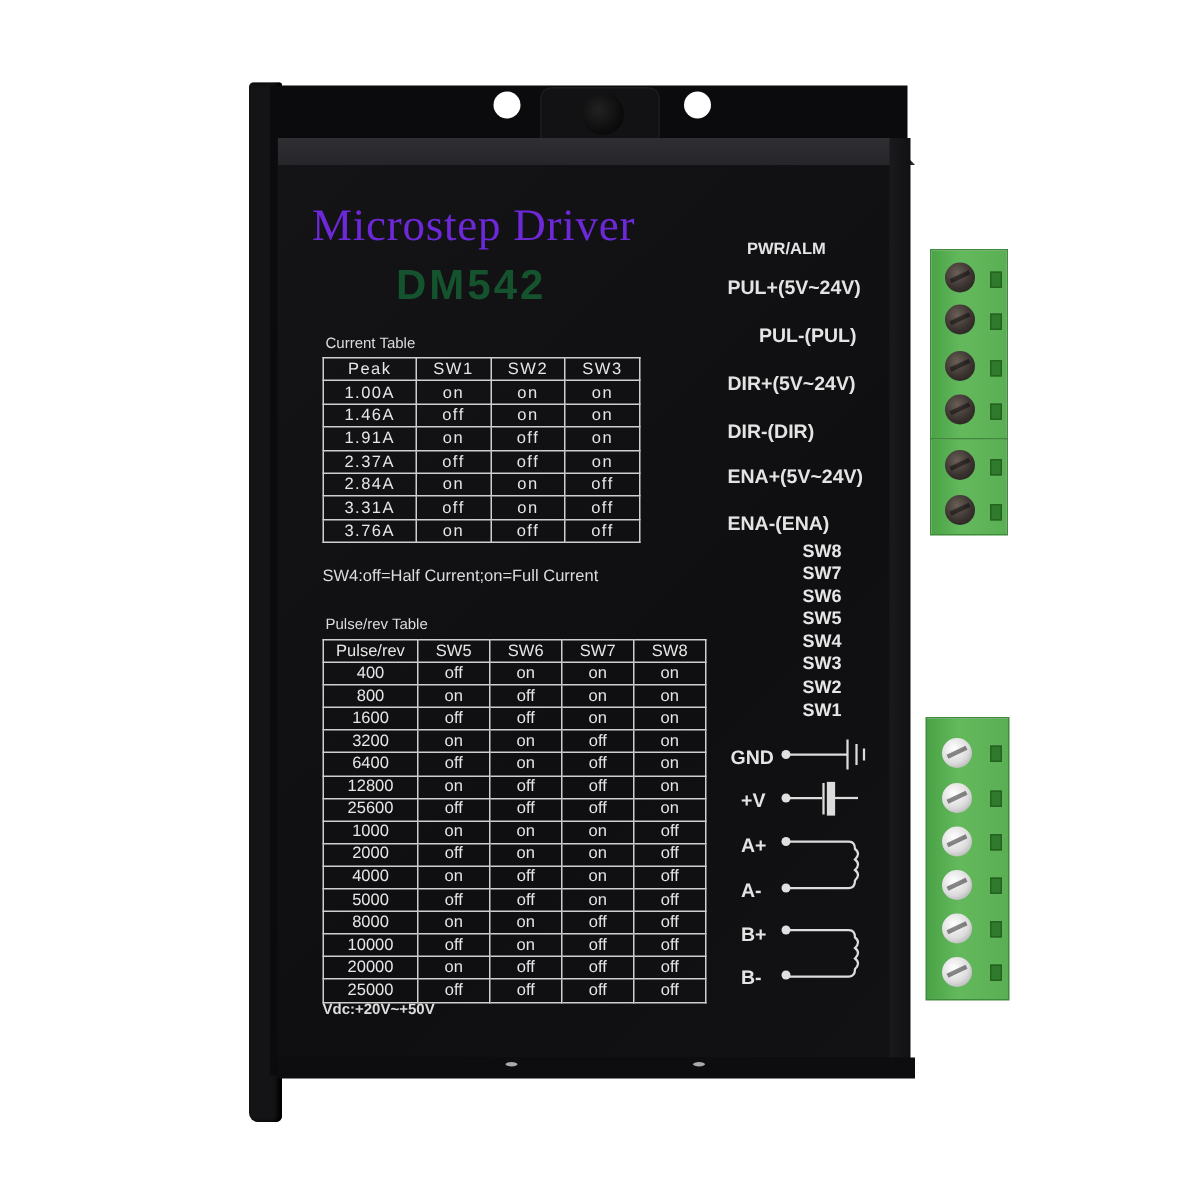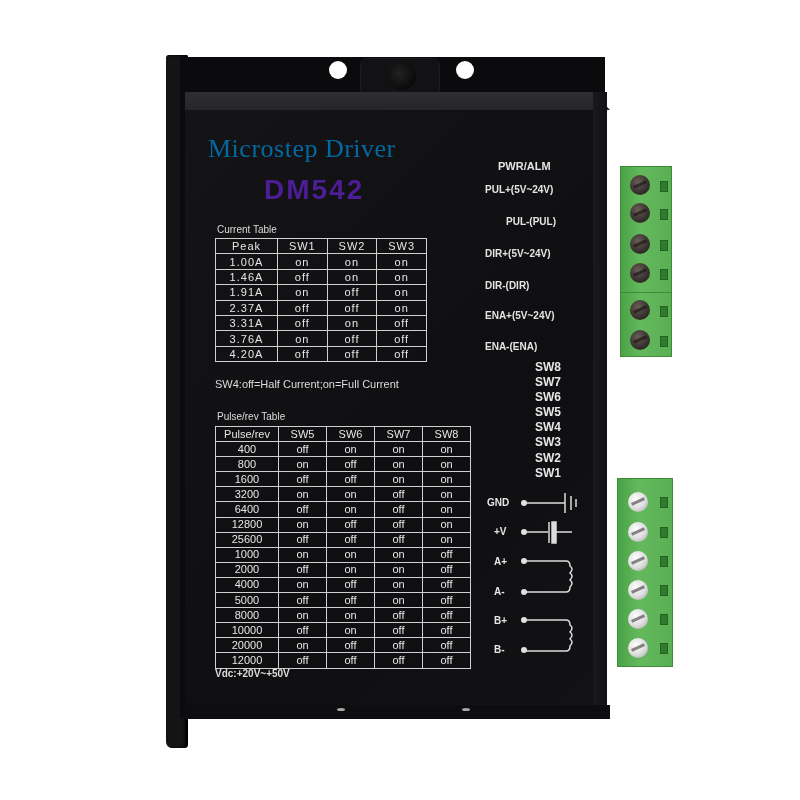--- a/index.html
+++ b/index.html
@@ -7,30 +7,30 @@
   .flange{position:absolute;left:166px;top:55px;width:22px;height:693px;background:#141416;border-radius:3px 2px 4px 6px;box-shadow:inset -3px 0 3px #000;}
   .backplate{position:absolute;left:180px;top:57px;width:425px;height:660px;background:#0b0b0d;}
   .hole{position:absolute;width:18px;height:18px;border-radius:50%;background:#fff;}
   .screwpad{position:absolute;left:360px;top:58px;width:78px;height:38px;background:#121214;border-radius:8px;border:1px solid #1c1c1f;}
   .screwhead{position:absolute;left:388px;top:62px;width:28px;height:28px;border-radius:50%;background:radial-gradient(circle at 40% 40%,#222 0,#0a0a0a 70%);}
   .bevel-top{position:absolute;left:185px;top:92px;width:425px;height:18px;background:linear-gradient(#2e2e33,#26262a);clip-path:polygon(0 0,96% 0,100% 100%,0 100%);}
   .face{position:absolute;left:185px;top:110px;width:420px;height:595px;background:linear-gradient(135deg,#141416 0%,#0f0f11 60%,#121214 100%);}
   .bevel-right{position:absolute;left:593px;top:92px;width:14px;height:620px;background:linear-gradient(90deg,#1a1a1d,#111113);}
   .bottomlip{position:absolute;left:185px;top:705px;width:425px;height:14px;background:#0d0d0f;}
   .bdot{position:absolute;width:8px;height:3px;border-radius:50%;background:#aaa;top:708px;}
-  .title{position:absolute;left:208px;top:134px;font-family:"Liberation Serif",serif;font-size:26px;color:#0369a1;letter-spacing:.5px;white-space:nowrap;}
-  .model{position:absolute;left:264px;top:174px;font-size:28px;font-weight:bold;color:#4c1d95;letter-spacing:2px;}
+  .title{position:absolute;left:208px;top:134px;font-family:"Liberation Serif",serif;font-size:30px;color:#6d28d9;letter-spacing:.5px;white-space:nowrap;}
+  .model{position:absolute;left:264px;top:174px;font-size:28px;font-weight:bold;color:#14532d;letter-spacing:2px;}
   .caption{position:absolute;font-size:10px;color:#dcdcdc;white-space:nowrap;}
   table.spec{position:absolute;border-collapse:collapse;color:#e6e6e6;font-size:11px;}
   table.spec td,table.spec th{border:1.5px solid #cfcfcf;text-align:center;padding:0;font-weight:normal;height:14.4px;line-height:14px;}
   table.cur{left:215px;top:238px;width:212px;}
   table.cur th,table.cur td{letter-spacing:1px;}
   table.pul{left:215px;top:426px;width:256px;font-weight:bold;}
   table.pul th,table.pul td{height:14.1px;line-height:13px;}
-  .lbl{position:absolute;color:#e4e4e4;font-weight:bold;font-size:10px;white-space:nowrap;}
+  .lbl{position:absolute;color:#e4e4e4;font-weight:bold;font-size:13px;white-space:nowrap;}
   .sw{position:absolute;left:535px;color:#e6e6e6;font-weight:bold;font-size:12px;}
   .term{position:absolute;background:linear-gradient(90deg,#4aa346,#64b95d 40%,#5aaf54);border:1px solid #3e8b3a;}
   .screw{position:absolute;width:20px;height:20px;border-radius:50%;}
   .screw.dark{background:radial-gradient(circle at 40% 35%,#6b5f57 0,#3a3330 55%,#201c1a 100%);}
   .screw.light{background:radial-gradient(circle at 40% 35%,#ffffff 0,#dcdcdc 55%,#9a9a9a 100%);}
   .screw::after{content:"";position:absolute;left:3px;top:8px;width:14px;height:3px;background:rgba(0,0,0,.45);transform:rotate(-25deg);}
   .slot{position:absolute;width:6px;height:9px;background:#2f7a2c;border:1px solid #25621f;}
   svg.wiring{position:absolute;left:0;top:0;}
 </style>
 </head>
@@ -81,34 +81,34 @@
         <td>off</td>
         <td>on</td>
       </tr>
     <tr>
         <td>2.37A</td>
         <td>off</td>
         <td>off</td>
         <td>on</td>
       </tr>
     <tr>
+        <td>2.84A</td>
+        <td>on</td>
+        <td>on</td>
+        <td>off</td>
+      </tr>
+    <tr>
         <td>3.31A</td>
         <td>off</td>
         <td>on</td>
         <td>off</td>
       </tr>
     <tr>
         <td>3.76A</td>
         <td>on</td>
-        <td>off</td>
-        <td>off</td>
-      </tr>
-    <tr>
-        <td>4.20A</td>
-        <td>off</td>
         <td>off</td>
         <td>off</td>
       </tr>
   </tbody>
 </table>
 <div class="caption" style="left:215px;top:378px;font-size:11px;">SW4:off=Half Current;on=Full Current</div>
 
 <div class="caption" style="left:217px;top:411px;">Pulse/rev Table</div>
 <table class="spec pul">
   <thead>
@@ -213,21 +213,21 @@
         <td>off</td>
       </tr>
     <tr>
         <td>20000</td>
         <td>on</td>
         <td>off</td>
         <td>off</td>
         <td>off</td>
       </tr>
     <tr>
-        <td>12000</td>
+        <td>25000</td>
         <td>off</td>
         <td>off</td>
         <td>off</td>
         <td>off</td>
       </tr>
   </tbody>
 </table>
 <div class="caption" style="left:215px;top:668px;font-size:10px;font-weight:bold;text-align:right;">Vdc:+20V~+50V</div>
 
 <div class="lbl" style="left:498px;top:160px;font-size:11px;">PWR/ALM</div>

